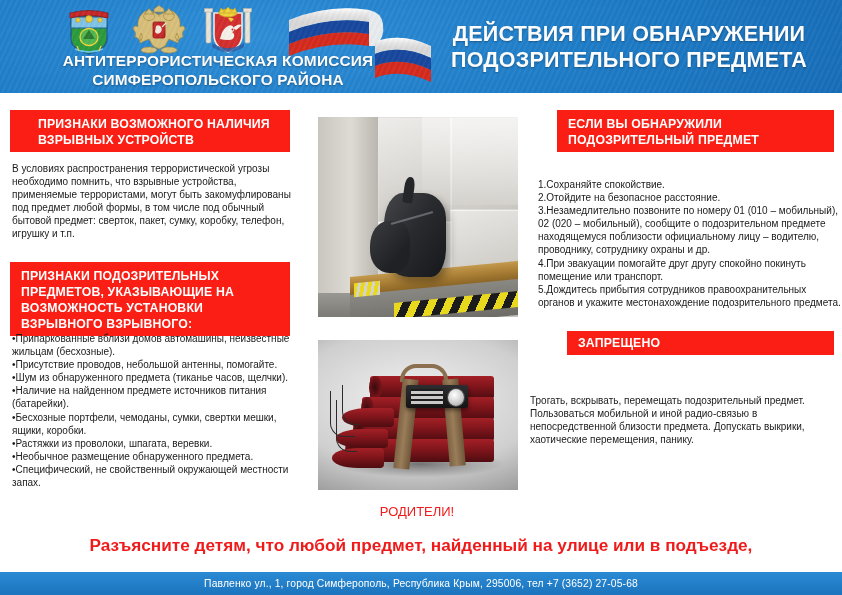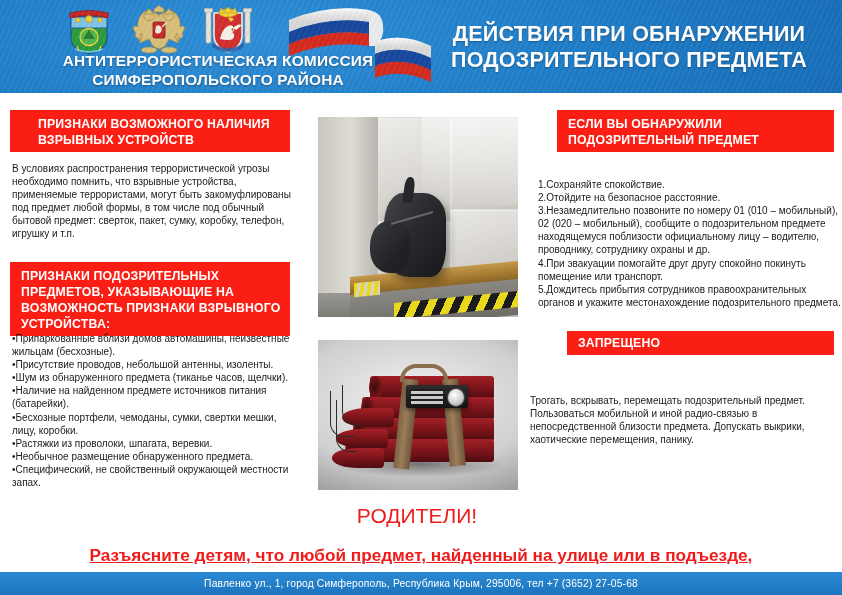--- a/index.html
+++ b/index.html
@@ -242,30 +242,29 @@
 
   
   .parents {
     position: absolute;
     left: 0; top: 504px;
     width: 842px;
     text-align: center;
     color: #ef1b1b;
   }
   .parents-head {
-    font-size: 21px;
+    font-size: 13px;
     line-height: 1.18;
     margin: 0 8px 2px 0;
   }
   .parents-line {
     font-size: 17.2px;
     font-weight: bold;
     line-height: 1.22;
     margin: 16px;
-    text-decoration: underline;
   }
 
   
   .footer {
     position: absolute;
     left: 0; top: 572px;
     width: 842px; height: 23px;
     background: linear-gradient(180deg, #2b8ad4 0%, #1b74bd 100%);
     color: #ffffff;
     font-size: 10.3px;
@@ -367,28 +366,28 @@
     </div>
 
     <div class="header-title" style="white-space: pre-line;">ДЕЙСТВИЯ ПРИ ОБНАРУЖЕНИИ
 ПОДОЗРИТЕЛЬНОГО ПРЕДМЕТА</div>
   </div>
 
   <div class="red-banner" style="left:10px; top:110px; width:280px; height:42px;padding-left:28px;">ПРИЗНАКИ ВОЗМОЖНОГО НАЛИЧИЯ ВЗРЫВНЫХ УСТРОЙСТВ</div>
 
   <div class="body-text" style="left:12px; top:162px; width:288px;">В условиях распространения террористической угрозы необходимо помнить, что взрывные устройства, применяемые террористами, могут быть закомуфлированы под предмет любой формы, в том числе под обычный бытовой предмет: сверток, пакет, сумку, коробку, телефон, игрушку и т.п.</div>
 
-  <div class="red-banner" style="left:10px; top:262px; width:280px; height:74px;">ПРИЗНАКИ ПОДОЗРИТЕЛЬНЫХ ПРЕДМЕТОВ, УКАЗЫВАЮЩИЕ НА ВОЗМОЖНОСТЬ ПРИЗНАКИ ВЗРЫВНОГО УСТРОЙСТВА:</div>
+  <div class="red-banner" style="left:10px; top:262px; width:280px; height:74px;">ПРИЗНАКИ ПОДОЗРИТЕЛЬНЫХ ПРЕДМЕТОВ, УКАЗЫВАЮЩИЕ НА ВОЗМОЖНОСТЬ УСТАНОВКИ ВЗРЫВНОГО ВЗРЫВНОГО:</div>
 
   <div class="body-text" style="left:12px; top:332px; width:290px;">
     <p>•Припаркованные вблизи домов автомашины, неизвестные жильцам (бесхозные).</p>
-    <p>•Присутствие проводов, небольшой антенны, изоленты.</p>
+    <p>•Присутствие проводов, небольшой антенны, помогайте.</p>
     <p>•Шум из обнаруженного предмета (тиканье часов, щелчки).</p>
     <p>•Наличие на найденном предмете источников питания (батарейки).</p>
-    <p>•Бесхозные портфели, чемоданы, сумки, свертки мешки, лицу, коробки.</p>
+    <p>•Бесхозные портфели, чемоданы, сумки, свертки мешки, ящики, коробки.</p>
     <p>•Растяжки из проволоки, шпагата, веревки.</p>
     <p>•Необычное размещение обнаруженного предмета.</p>
     <p>•Специфический, не свойственный окружающей местности запах.</p>
   </div>
 
   <div class="photo photo-bag">
     <div class="ph1-wall"></div>
     <div class="ph1-pillar"></div>
     <div class="ph1-panel" style="left:30%; top:0; width:36%; height:52%;"></div>
     <div class="ph1-panel" style="left:66%; top:0; width:34%; height:46%;"></div>

